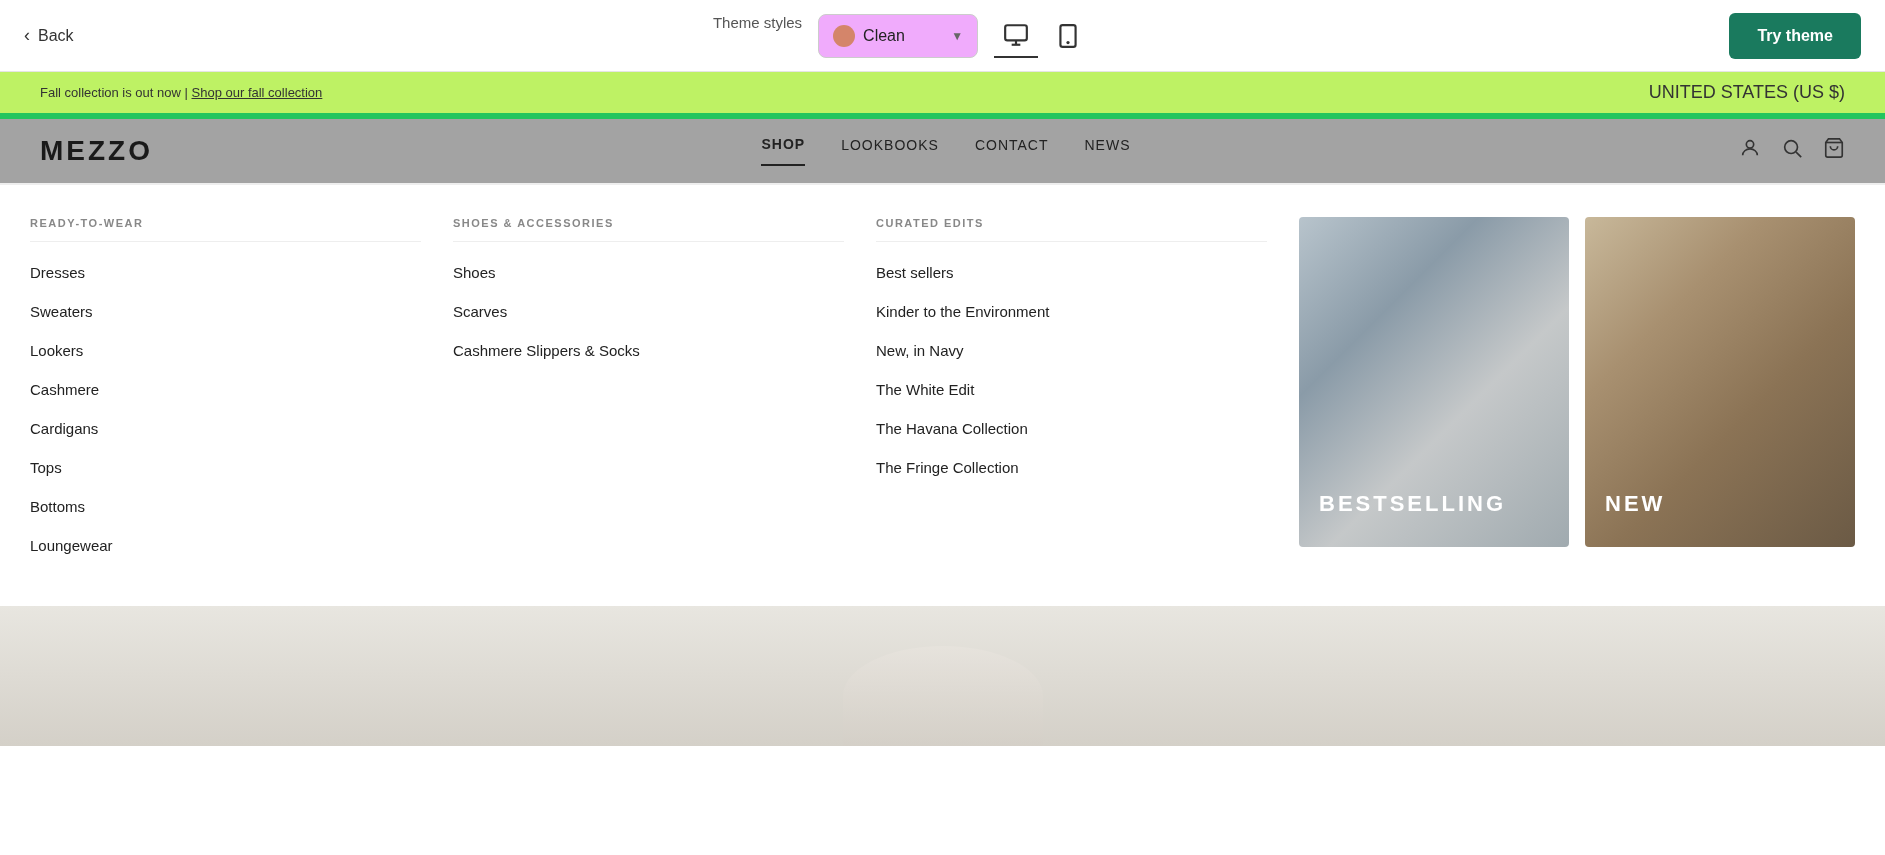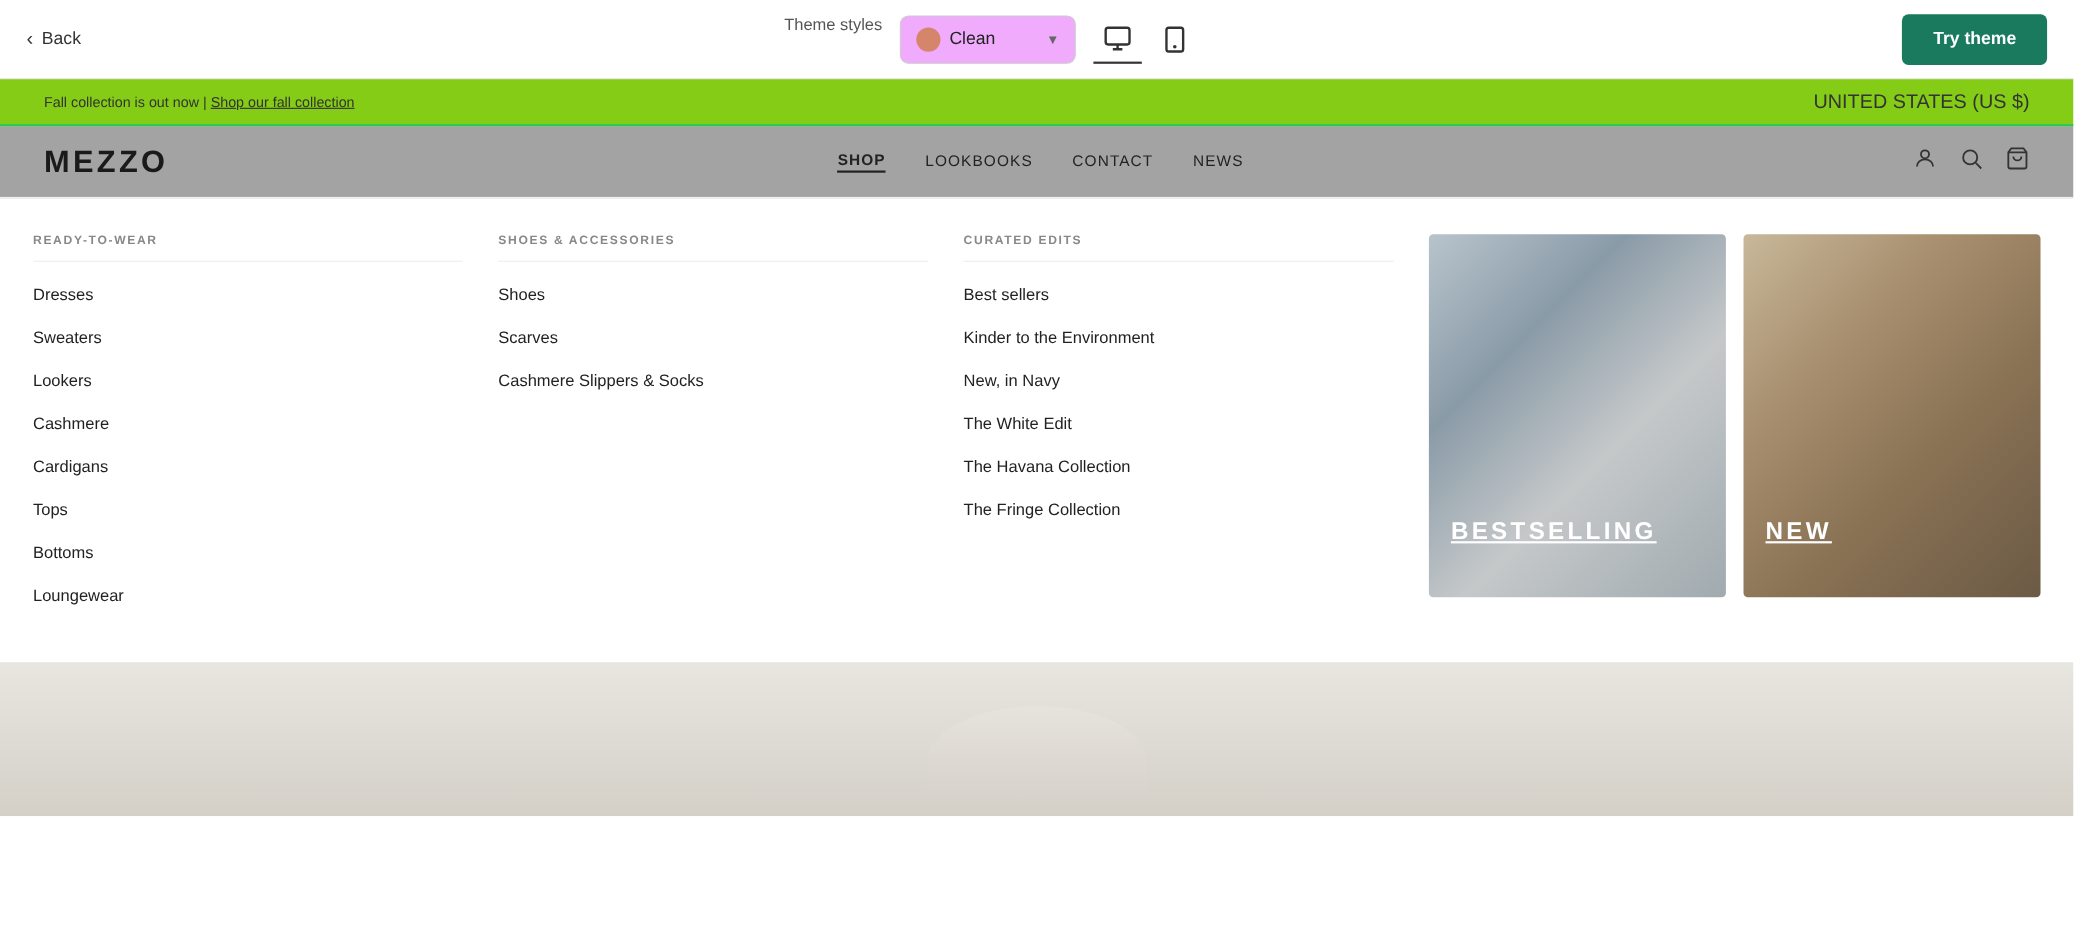--- a/index.html
+++ b/index.html
@@ -38,38 +38,38 @@
     .device-btn.active { border-bottom: 2px solid #333; border-radius: 0; }
     .device-btn svg { width: 26px; height: 26px; }
     .try-theme-btn {
       background: #1a7a5e; color: #fff; border: none; border-radius: 6px;
       padding: 14px 28px; font-size: 16px; font-weight: 600; cursor: pointer;
       white-space: nowrap;
     }
 
     
     .announcement-bar {
-      background: #84cc16; padding: 10px 40px;
+      background: #bef264; padding: 10px 40px;
       display: flex; align-items: center; justify-content: space-between;
-      font-size: 13px; color: #333; border-bottom: 2px solid #22c55e;
+      font-size: 13px; color: #333; border-bottom: 6px solid #22c55e;
     }
     .announcement-text span { color: #333; }
     .announcement-text a { color: #333; text-decoration: underline; cursor: pointer; }
     .announcement-right { font-size: 18px; color: #333; cursor: pointer; }
 
     
     .site-header {
       display: flex; align-items: center; justify-content: space-between;
       padding: 16px 40px; background: #a3a3a3; border-bottom: 1px solid #eee;
     }
     .site-logo { font-size: 28px; font-weight: 700; letter-spacing: 3px; color: #1a1a1a; }
     .site-nav { display: flex; align-items: center; gap: 36px; }
     .nav-item {
       font-size: 14px; letter-spacing: 1px; color: #222; cursor: pointer;
-      text-transform: uppercase; padding-bottom: 2px;
+      text-transform: uppercase; padding-bottom: 12px;
     }
     .nav-item.active { border-bottom: 2px solid #222; font-weight: 600; }
     .site-actions { display: flex; align-items: center; gap: 20px; }
     .action-btn { background: transparent; border: none; cursor: pointer; font-size: 22px; color: #333; }
 
     
     .mega-menu {
       background: #fff; border-top: 1px solid #eee;
       padding: 32px 30px;
       display: flex; gap: 12px;
@@ -83,23 +83,23 @@
     .menu-item {
       font-size: 15px; color: #222; margin-bottom: 18px; cursor: pointer;
       line-height: 1.4;
     }
     .menu-images { display: flex; gap: 16px; flex: 0 0 auto; }
     .menu-image-card {
       width: 270px; height: 330px; border-radius: 4px; overflow: hidden;
       position: relative; background: #ccc;
     }
     .menu-image-card .img-label {
-      position: absolute; bottom: 47px; left: 20px;
+      position: absolute; bottom: 30px; left: 20px;
       font-size: 22px; font-weight: 700; letter-spacing: 3px;
-      color: #fff; text-transform: uppercase; text-decoration: underline;
+      color: #fff; text-transform: uppercase;
     }
 
     
     .img-bestselling {
       background: linear-gradient(135deg, #b8c4cc 0%, #8a9ba8 30%, #c5c8c9 60%, #a0aaaf 100%);
     }
     .img-new {
       background: linear-gradient(135deg, #c8b89a 0%, #a89070 30%, #8B7355 60%, #6b5a45 100%);
     }
 

